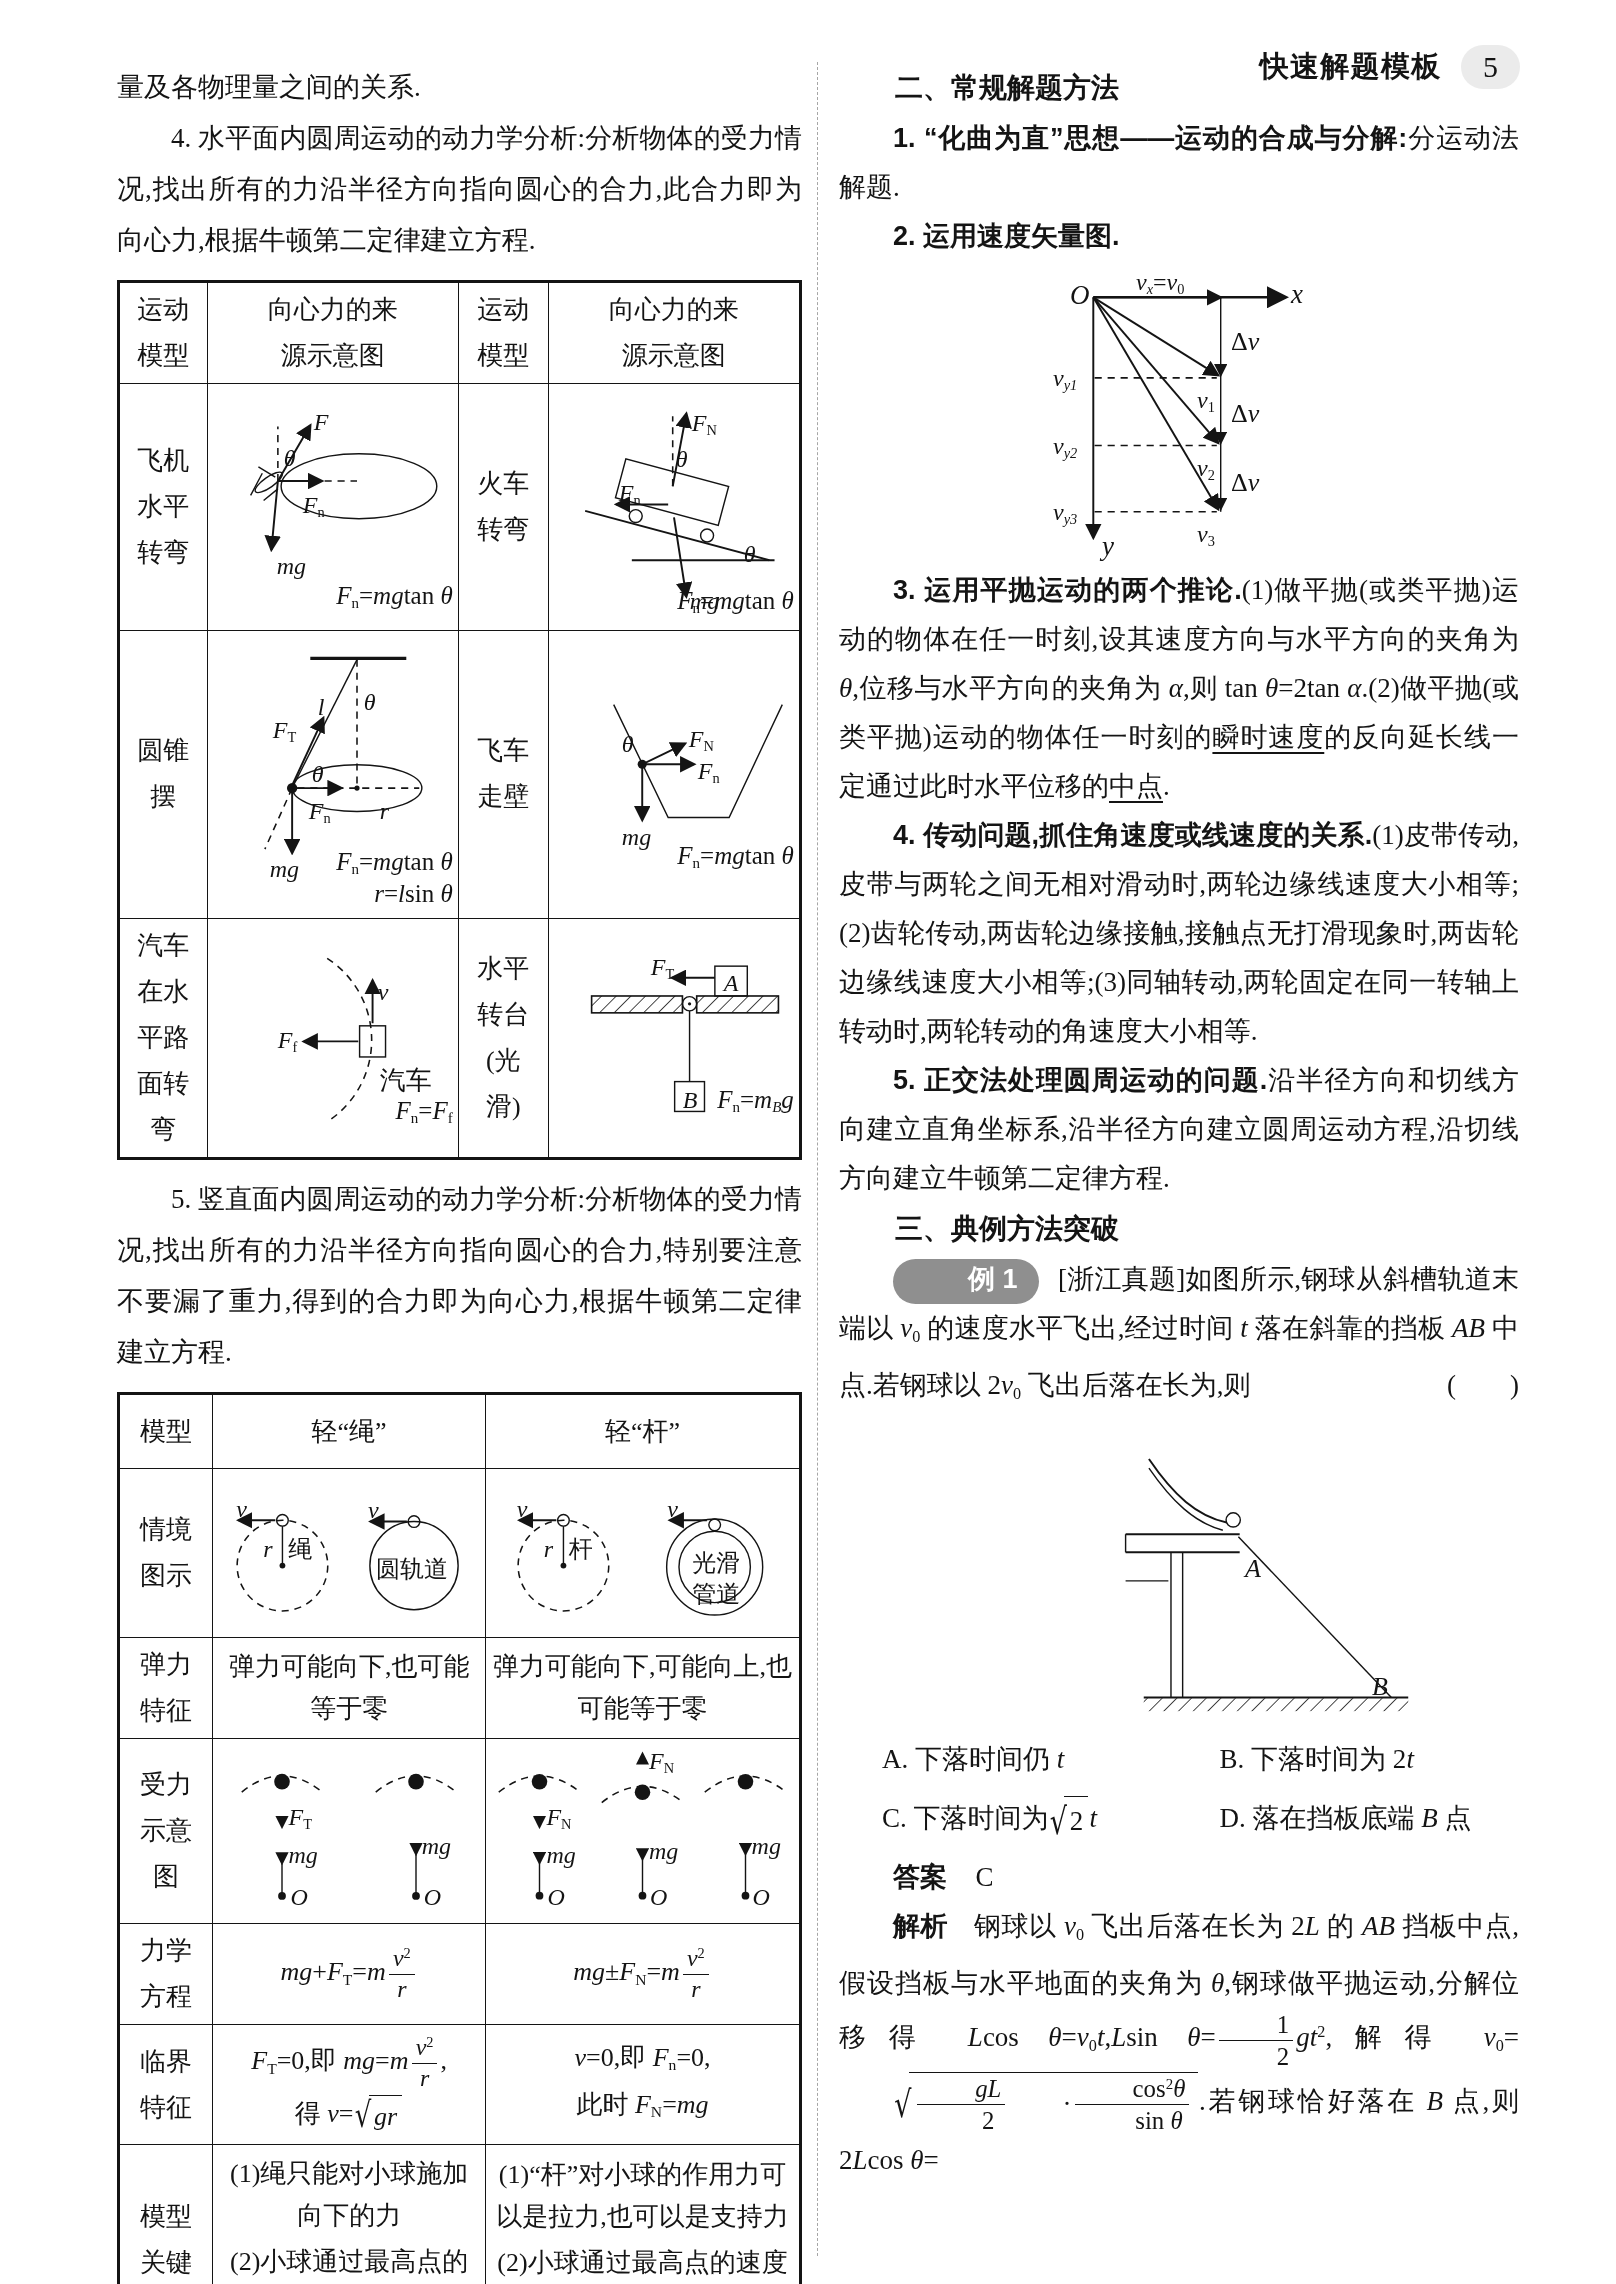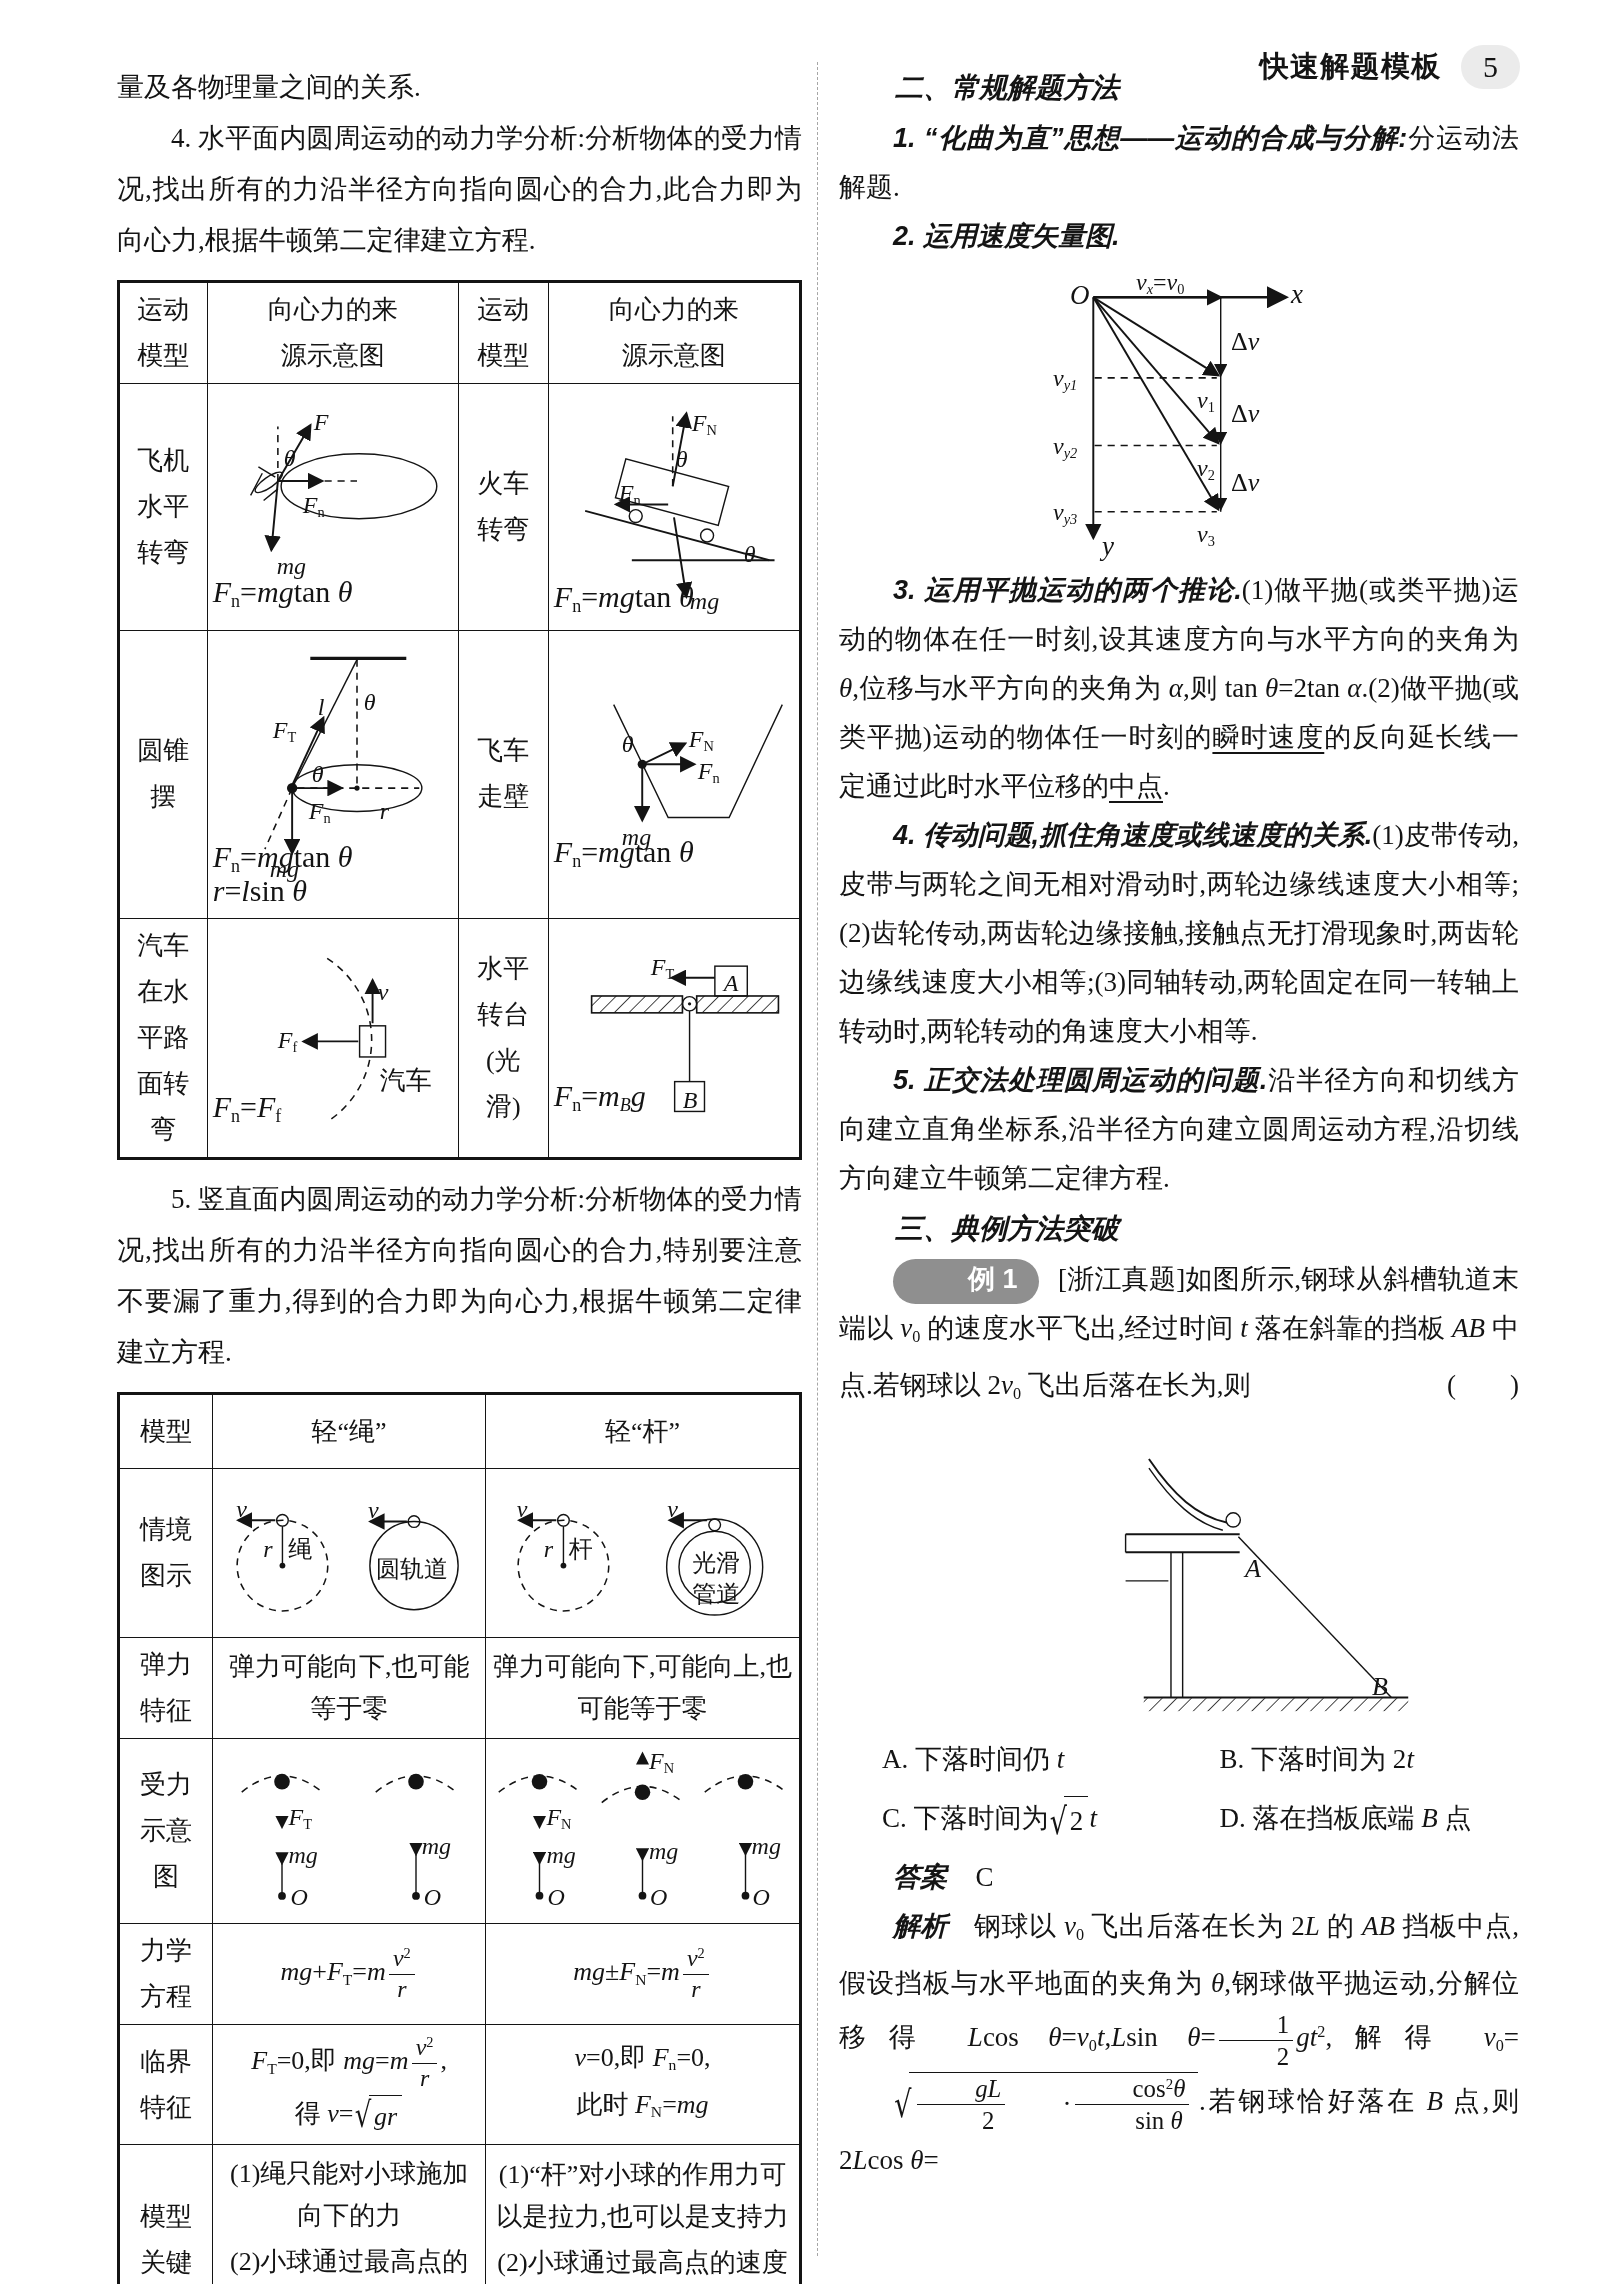--- a/index.html
+++ b/index.html
@@ -9,21 +9,21 @@
   .hdr{position:absolute;top:45px;right:97px;display:flex;align-items:center;gap:19.5px;}
   .hdr-title{font-family:"Liberation Sans","DejaVu Sans",sans-serif;font-weight:bold;font-size:29px;letter-spacing:1.3px;}
   .pg-badge{background:#ebebeb;border-radius:22px;padding:5.2px 22px;font-size:30px;}
   .divider{position:absolute;left:817px;top:62px;height:2194px;border-left:1.9px dashed #a6a6a6;}
   
   .col{position:absolute;top:62px;font-size:27px;line-height:51px;text-align:justify;}
   .col-left{left:117px;width:685px;}
   .col-right{left:839px;width:680px;line-height:49px;}
   p{margin:0;}
   .indent{text-indent:2em;}
-  .hei,.sg-b{font-family:"Liberation Sans","DejaVu Sans",sans-serif;font-weight:bold;font-style:italic;}
+  .hei,.sg-b{font-family:"Liberation Sans","DejaVu Sans",sans-serif;font-weight:bold;}
   .sec-h{font-size:28px;margin:1.3px 0;}
   
   .sg-i{font-style:italic;}
   .sg-u{text-decoration:underline;text-underline-offset:5.8px;text-decoration-thickness:1.6px;}
   .sg-sub{font-size:.6em;vertical-align:-0.28em;}
   .sg-sup{font-size:.6em;vertical-align:.55em;}
   .sg-sub.sg-i,.sg-sup.sg-i{font-style:italic;}
   .sg-paren{float:right;}
   .frac{display:inline-flex;flex-direction:column;align-items:center;vertical-align:middle;margin:0 3.2px;line-height:1.25;font-size:.92em;}
   .frac .fnum{border-bottom:1.9px solid #141414;padding:0 3.9px;}
@@ -36,21 +36,21 @@
   .tbl th,.tbl td{border:1.9px solid #141414;font-weight:normal;padding:3.9px 5.2px;vertical-align:middle;}
   .wbox{display:inline-block;vertical-align:middle;line-height:46px;}
   .w2{max-width:2.3em;}
   .w3{max-width:3.35em;}
   .w5{max-width:5.4em;}
   .txt-left{text-align:center;padding:6.5px 13px;line-height:42px;}
   .key-cell p{margin:3.9px 0;}
   
   .fig{position:relative;margin:0 auto;}
   .fl{position:absolute;font-size:24px;line-height:1.05;white-space:nowrap;}
-  .fml{position:absolute;left:0;right:0;text-align:left;font-size:30px;line-height:1.2;}
+  .fml{position:absolute;left:0;right:0;text-align:right;font-size:25px;line-height:1.2;}
   svg .ln,svg .ar,svg .dash{stroke:#141414;fill:none;}
   svg .ln{stroke-width:3;}
   svg .lnthin{stroke-width:2.2;}
   svg .thick{stroke-width:5;}
   svg .ar{stroke-width:3;marker-end:url(#ar);}
   svg .arthin{stroke-width:2.4;marker-end:url(#ar);}
   svg .dash{stroke-width:2.4;stroke-dasharray:11 9;}
   .scene-cell,.force-cell{display:flex;justify-content:center;align-items:flex-start;gap:5.2px;}
   
   .ex-badge{display:inline-block;background:#8f8f8f;color:#fff;border-radius:30px;padding:1.3px 21px 5.2px 21px;font-family:"Liberation Sans","DejaVu Sans",sans-serif;font-weight:bold;font-size:27px;line-height:1.4;margin-right:19.5px;}

